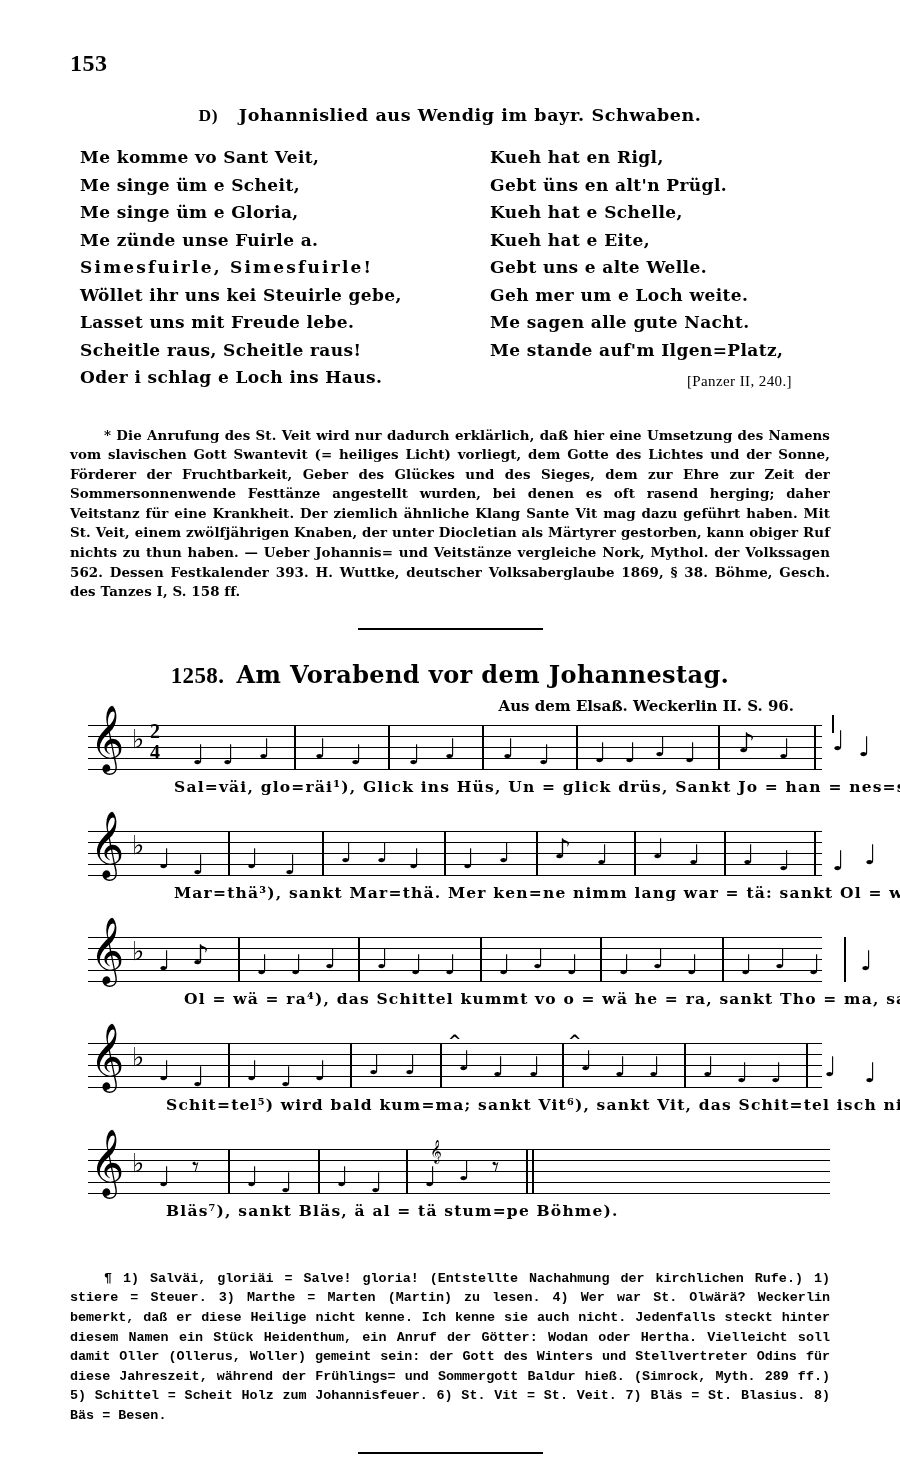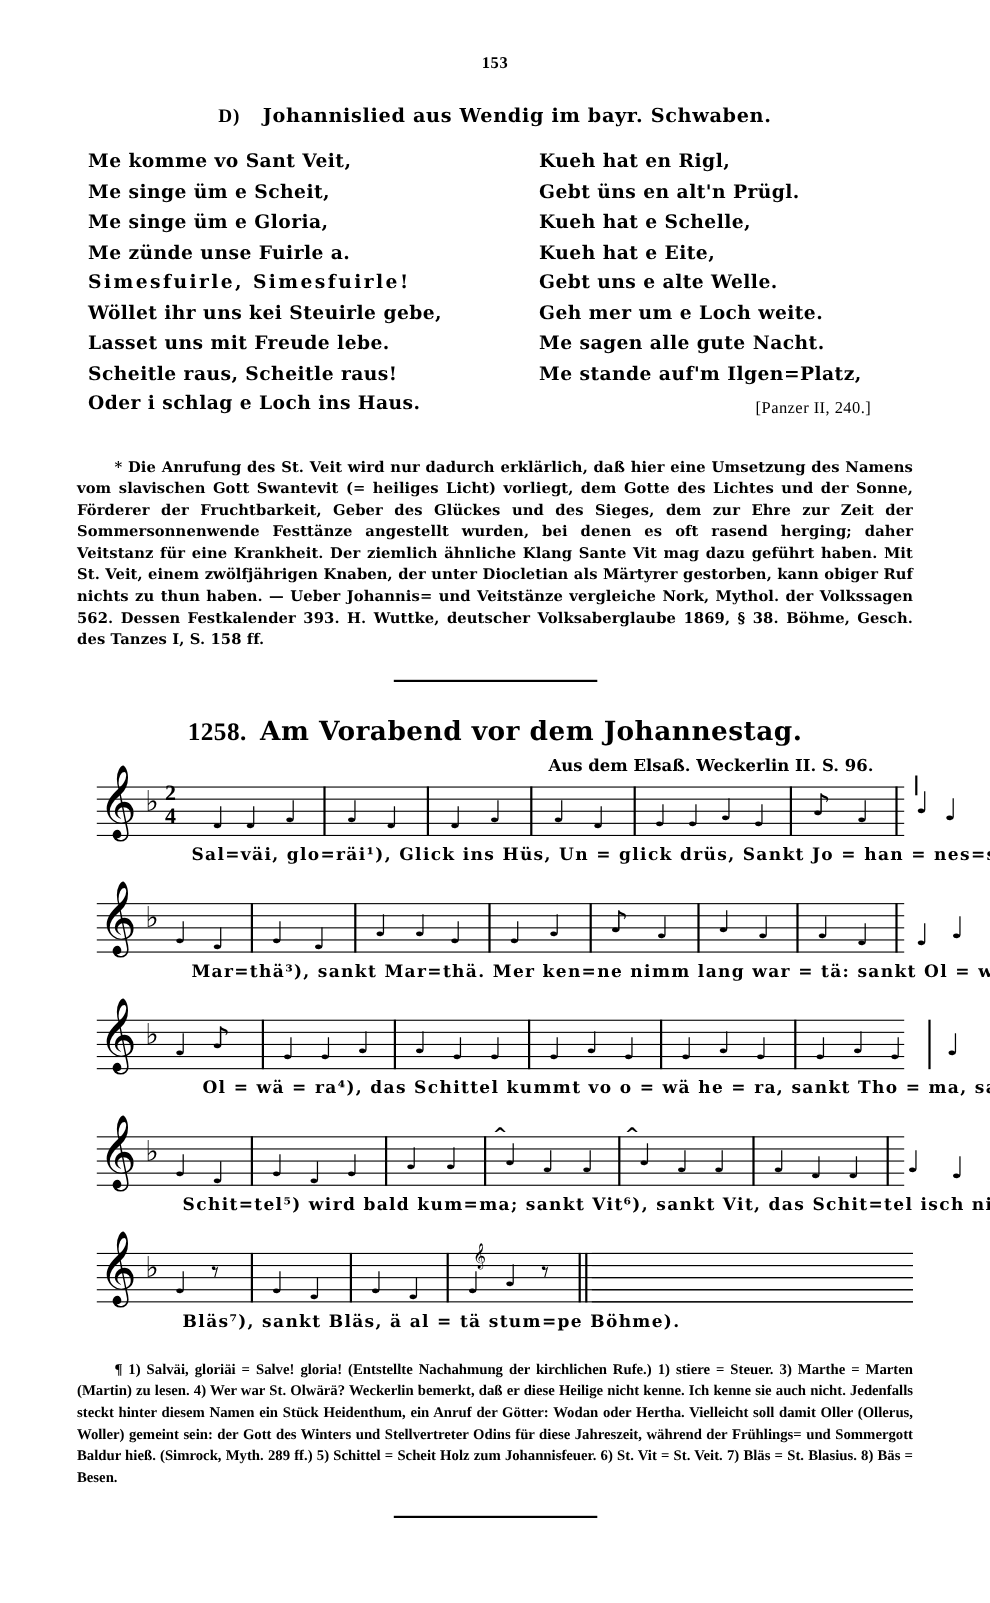--- a/index.html
+++ b/index.html
@@ -16,24 +16,23 @@
     overflow: hidden;
   }
   .page {
     position: relative;
     width: 900px;
     height: 1457px;
     box-sizing: border-box;
     padding: 0 70px;
   }
   .page-number {
-    text-align: center;
     font-family: "Liberation Serif", serif;
     font-weight: bold;
-    font-size: 15px;
+    font-size: 24px;
     margin-top: 50px;
     letter-spacing: 0.5px;
   }
   .section-d-title {
     text-align: center;
     font-size: 17.5px;
     font-weight: bold;
     margin-top: 28px;
     letter-spacing: 0.6px;
     font-family: "DejaVu Serif", serif;
@@ -191,21 +190,22 @@
     line-height: 20px;
   }
   .accent-mark {
     position: absolute;
     font-family: "DejaVu Sans", sans-serif;
     font-size: 16px;
     line-height: 16px;
     font-weight: bold;
   }
   .notes-final {
-    font-family: Liberation Serif, serif;
+    margin-top: 24px;
+    font-family: Liberation Mono, monospace;
     font-weight: bold;
     font-size: 13.4px;
     line-height: 19.6px;
     text-align: justify;
   }
   .notes-final .lead { padding-left: 34px; }
   .rule-bottom {
     width: 185px;
     height: 2px;
     background: #000;

